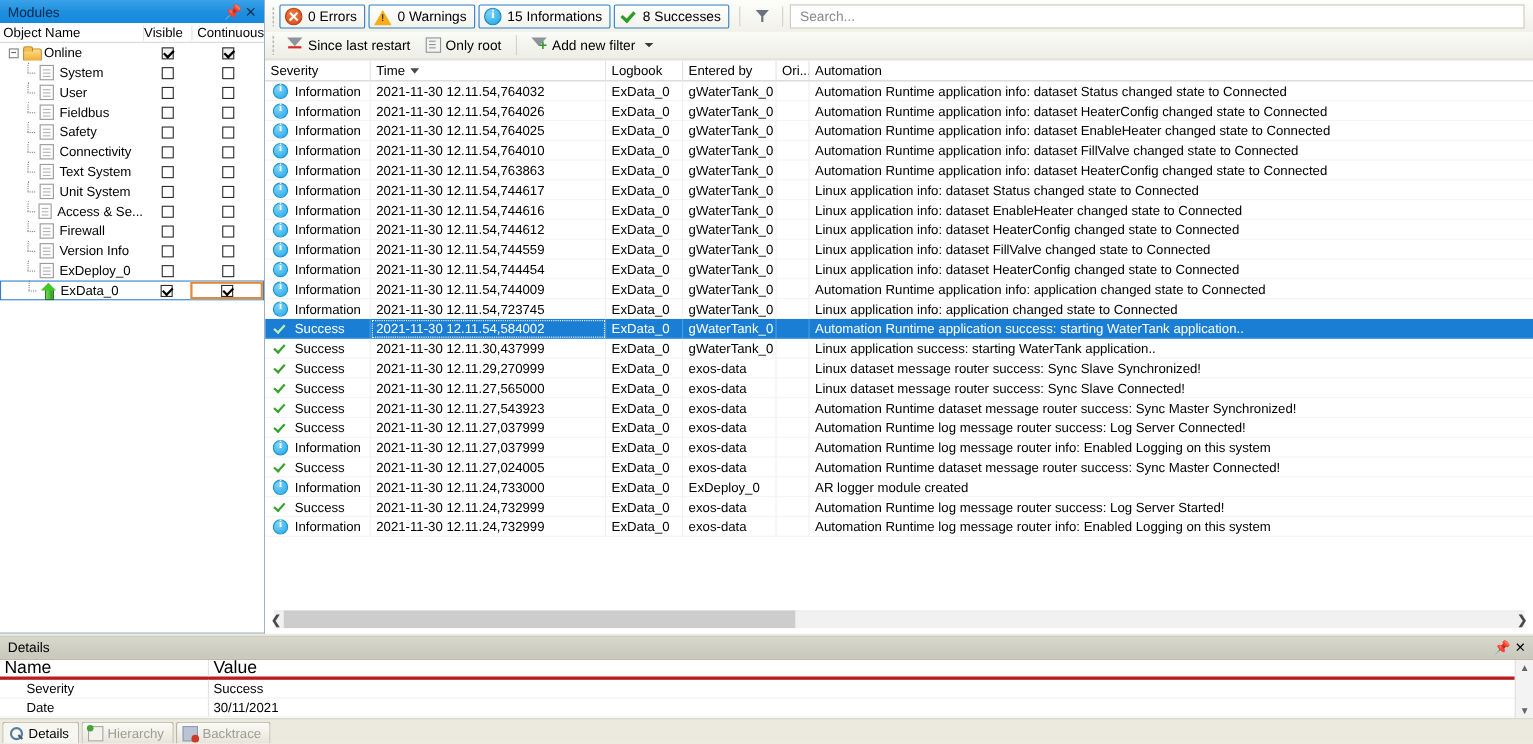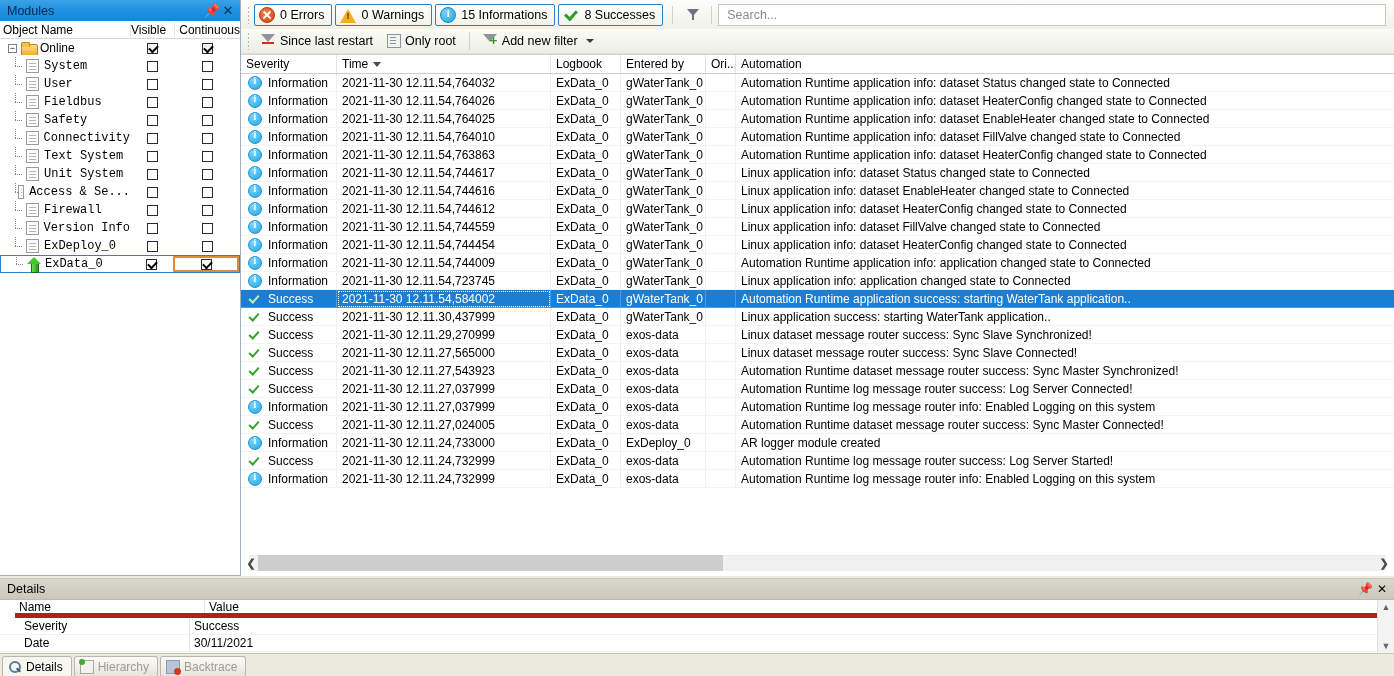--- a/index.html
+++ b/index.html
@@ -49,21 +49,21 @@
     width: 11px; height: 11px; border: 1px solid #2b2b2b; background: #fff;
     display: inline-block; position: relative;
   }
   .cbox.checked::after {
     content: ""; position: absolute; left: 1px; top: 1px; width: 7px; height: 4px;
     border-left: 2px solid #000; border-bottom: 2px solid #000;
     transform: rotate(-45deg);
   }
   .cbox.gray { background: #efefef; }
   .indent-1 { padding-left: 8px; }
-  .indent-2 { padding-left: 12px; font-family: Liberation Mono, monospace; }
+  .indent-2 { padding-left: 22px; }
   .expander {
     width: 9px; height: 9px; border: 1px solid #808080; background: #fff;
     display: inline-flex; align-items: center; justify-content: center;
     font-size: 9px; line-height: 7px; margin-right: 4px; color: #000;
   }
   .dots { width: 14px; height: 18px; display: inline-block; position: relative; }
   .dots::before {
     content: ""; position: absolute; left: 3px; top: -1px; bottom: 9px;
     border-left: 1px dotted #808080;
   }
@@ -306,21 +306,21 @@
     display: flex; flex-direction: column;
   }
   .details-title {
     height: 21px; background: linear-gradient(to bottom,#d7d7cc,#c8c8bd);
     display: flex; align-items: center; padding: 0 4px 0 7px; font-size: 12.5px;
     border-bottom: 1px solid #b9b9ae;
   }
   .details-title .ttl { flex: 1; }
   .details-title .pin, .details-title .cls { width: 16px; text-align: center; font-size: 12px; }
   .details-grid { flex: 1; position: relative; overflow: hidden; }
-  .d-head { display: flex; height: 18px; font-size: 12px; border-bottom: 5px solid #b91c1c; margin-left: 15px; }
+  .d-head { display: flex; height: 18px; font-size: 16px; border-bottom: 3px solid #b91c1c; }
   .d-head div { display: flex; align-items: center; padding-left: 4px; }
   .d-name { width: 190px; border-right: 1px solid #e4e4e4; }
   .d-val { flex: 1; }
   .drow { display: flex; height: 17px; font-size: 12px; }
   .drow div { display: flex; align-items: center; padding-left: 4px; border-bottom: 1px solid #f2f2f2; }
   .drow .d-name { padding-left: 24px; border-right: 1px solid #e4e4e4; }
   .d-scroll {
     position: absolute; right: 0; top: 0; bottom: 0; width: 17px;
     background: #f3f3f3; border-left: 1px solid #e0e0e0;
     display: flex; flex-direction: column; justify-content: space-between; align-items: center;

